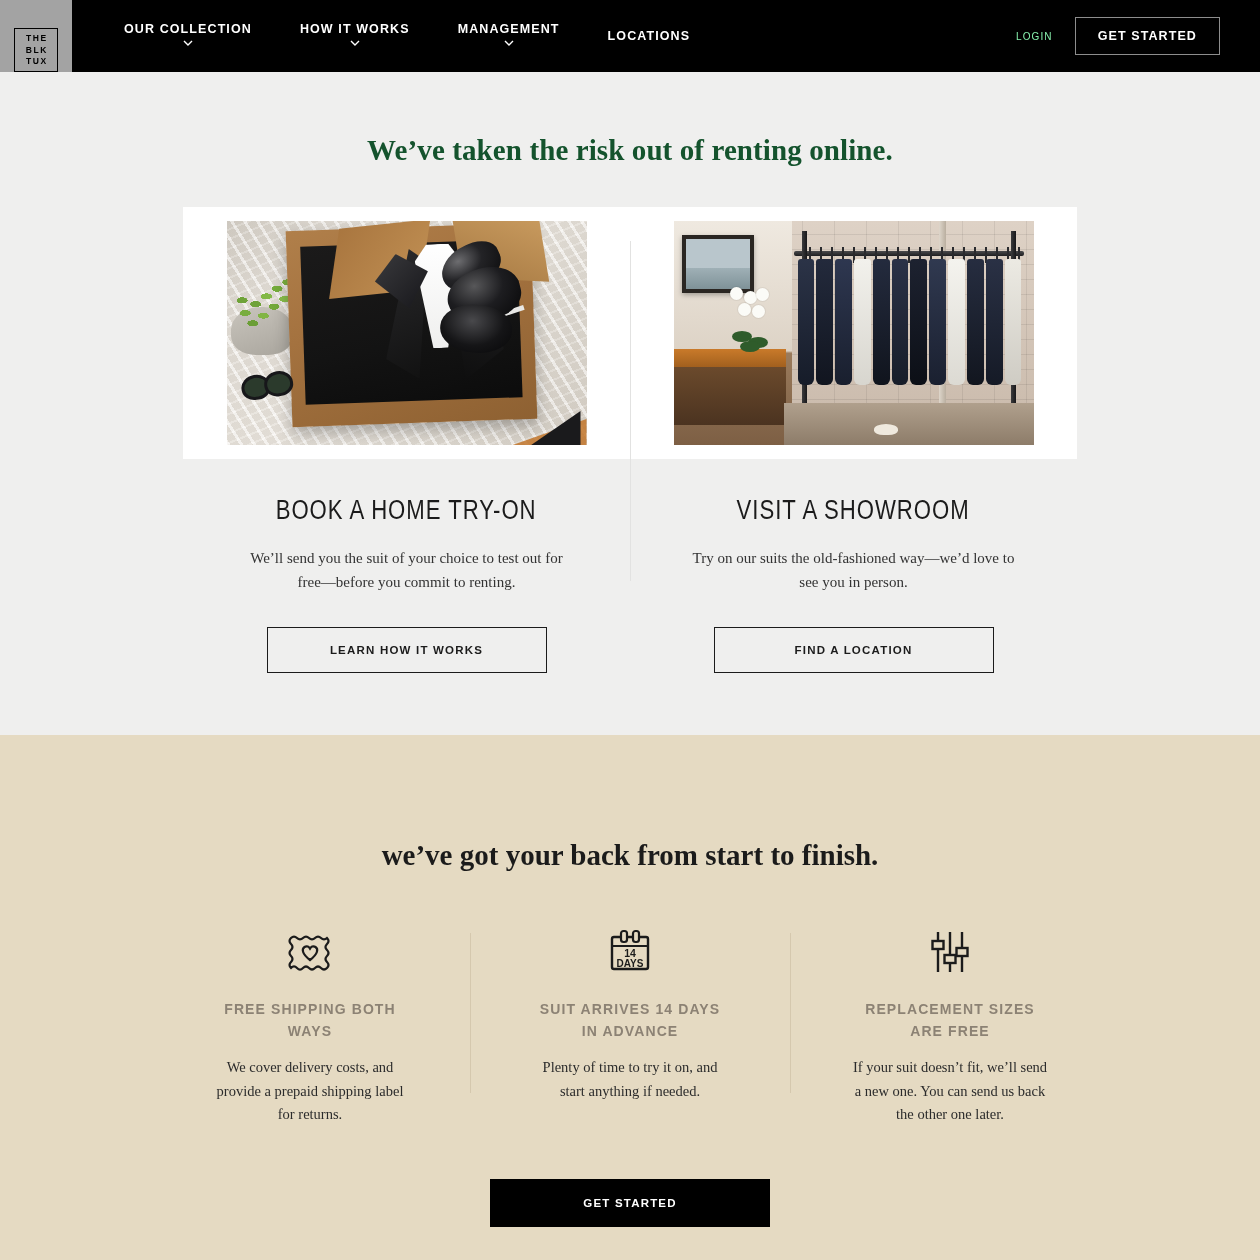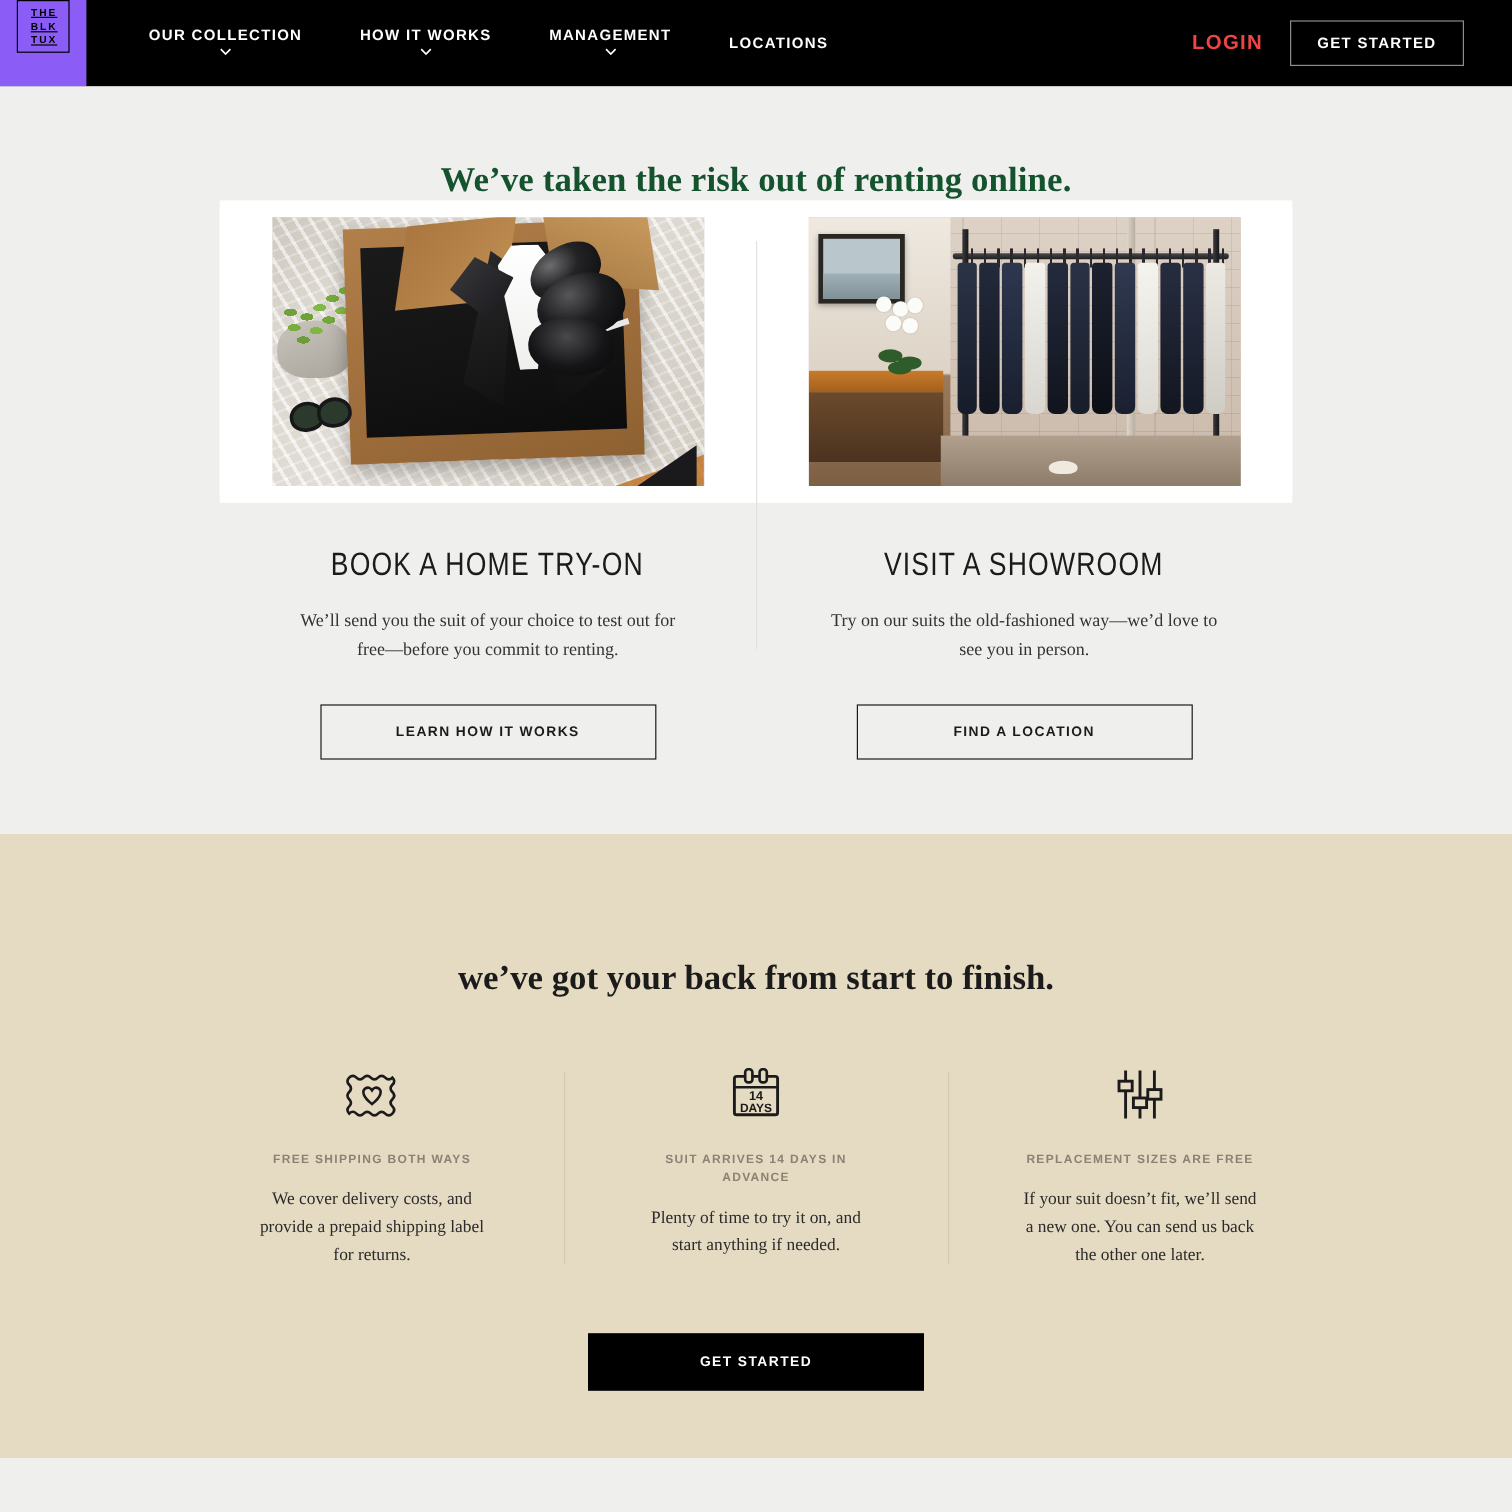--- a/index.html
+++ b/index.html
@@ -8,22 +8,22 @@
     font-family:"Liberation Sans", sans-serif;
     background:#efefee;
   }
 
   
   .header {
     height:72px; background:#000; display:flex; align-items:center;
     position:relative;
   }
   .logo-block {
-    width:72px; height:72px; background:#8b5cf6;
-    display:flex; align-items:flex-start; justify-content:center; flex:0 0 72px;text-decoration:underline;
+    width:72px; height:72px; background:#a3a3a3;
+    display:flex; align-items:flex-end; justify-content:center; flex:0 0 72px;
   }
   .logo-box {
     width:44px; height:44px; border:1.5px solid #000;
     display:flex; flex-direction:column; align-items:center;
     justify-content:center; gap:1px;
   }
   .logo-row {
     font-size:8.5px; font-weight:bold; letter-spacing:1.6px;
     color:#000; line-height:1.25; text-indent:1.6px;
     font-family:"Liberation Sans", sans-serif;
@@ -36,38 +36,38 @@
   }
   .chev {
     width:9px; height:9px; display:block;
   }
   .chev svg { display:block; }
   .nav-right {
     margin-left:auto; display:flex; align-items:center; gap:22px;
     padding-right:40px;
   }
   .login {
-    color:#ef4444; font-size:17px; font-weight:bold; letter-spacing:1.1px;
+    color:#86efac; font-size:10px; font-weight:normal; letter-spacing:1.1px;
     cursor:pointer;
   }
   .hdr-cta {
     border:1.5px solid #8d8d8d; color:#fff; background:transparent;
     font-size:12.5px; font-weight:bold; letter-spacing:1.1px;
     padding:11px 22px; cursor:pointer; font-family:inherit;
   }
 
   
   .sec-grey { background:#efefee; padding:0 0 62px; position:relative; }
   .sec-title {
     font-family:"Liberation Serif", serif;
     font-size:29px; color:#14532d; text-align:center;
     padding-top:62px; letter-spacing:.1px;
   }
   .cards {
-    display:flex; justify-content:center; 
+    display:flex; justify-content:center; margin-top:40px;
     position:relative;
   }
   .vdivider {
     position:absolute; left:630px; top:34px; width:1px; height:340px;
     background:#e2e2e1;
   }
   .card { width:447px; display:flex; flex-direction:column; align-items:center; }
   .card-imgwrap {
     width:100%; background:#fff; padding:14px 0 14px;
     display:flex; justify-content:center;
@@ -211,21 +211,21 @@
   .feat {
     flex:1; display:flex; flex-direction:column; align-items:center;
     position:relative; padding:0 14px;
   }
   .feat + .feat:before {
     content:""; position:absolute; left:0; top:6px; width:1px; height:160px;
     background:#d5c8ae;
   }
   .feat-icon { height:50px; display:flex; align-items:center; justify-content:center; }
   .feat-label {
-    font-size:10px; font-weight:bold; letter-spacing:1.1px; color:#8c8274;
+    font-size:14px; font-weight:bold; letter-spacing:1.1px; color:#8c8274;
     text-align:center; line-height:1.55; margin-top:22px; max-width:190px;
   }
   .feat-text {
     font-family:"Liberation Serif", serif; font-size:14.5px; color:#2b2b2b;
     text-align:center; line-height:1.62; margin-top:14px; max-width:200px;
   }
   .tan-cta-wrap { display:flex; justify-content:center; margin-top:52px; padding-bottom:56px; }
   .tan-cta {
     background:#000; color:#fff; border:none; width:280px; padding:18px 0;
     font-size:11.5px; font-weight:bold; letter-spacing:1.2px; cursor:pointer;

